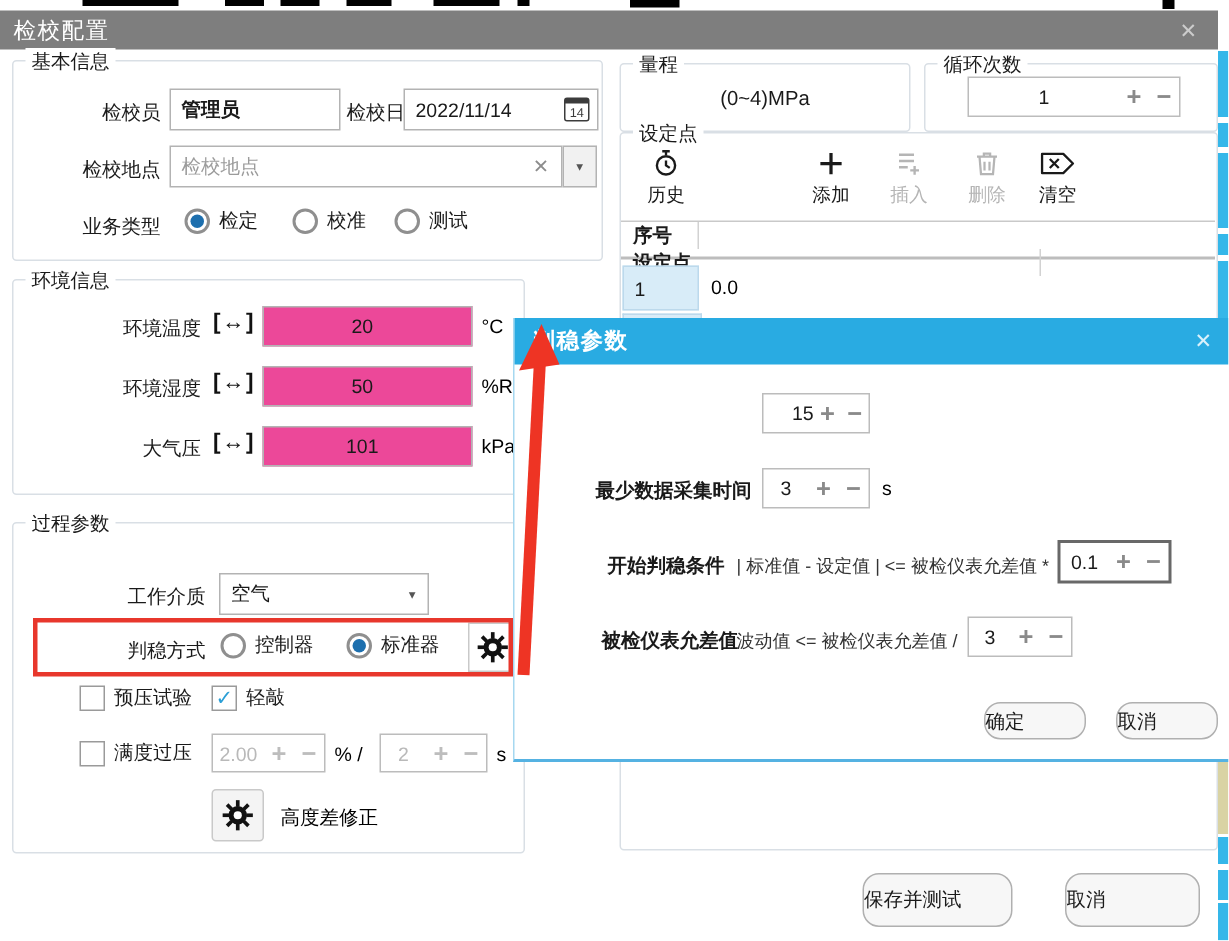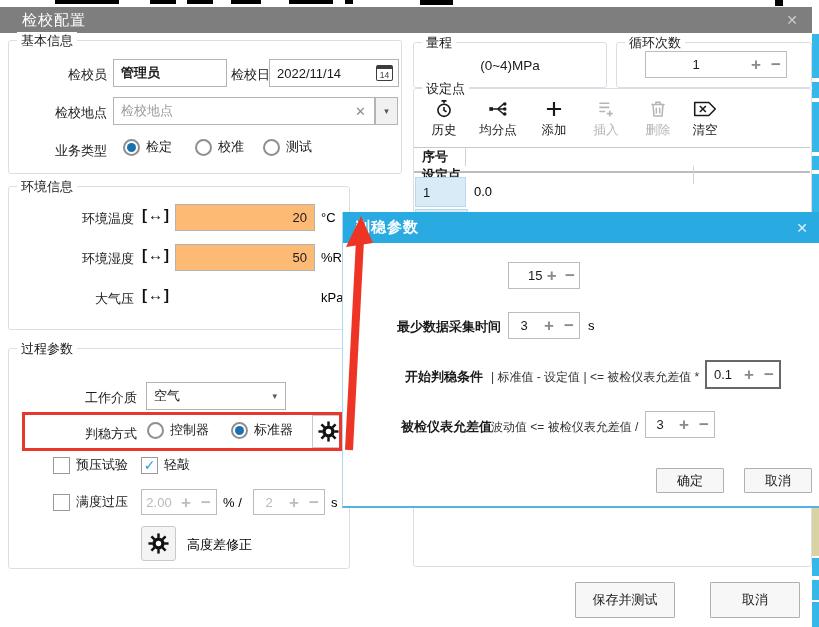--- a/index.html
+++ b/index.html
@@ -3,51 +3,51 @@
 <meta charset="utf-8">
 <style>
   html,body{margin:0;padding:0;background:#fff;}
   #screen{position:relative;width:819px;height:627px;background:#fff;overflow:hidden;
           font-family:"Liberation Sans","DejaVu Sans",sans-serif;font-size:13px;color:#1a1a1a;}
   .abs{position:absolute;}
   .frag{position:absolute;top:0;height:4px;background:#000;}
   
   .titlebar{position:absolute;left:0;top:7px;width:812px;height:26px;background:#7e7e7e;
             display:flex;align-items:center;color:#fff;}
-  .titlebar .t{margin-left:22px;font-size:15px;letter-spacing:1px;}
+  .titlebar .t{margin-left:9px;font-size:15px;letter-spacing:1px;}
   .titlebar .x{position:absolute;right:14px;color:#cccccc;font-size:14px;cursor:default;}
   
   .group{position:absolute;border:1px solid #d9dfe5;border-radius:3px;background:#fff;}
   .legend{position:absolute;top:-9px;left:8px;background:#fff;padding:0 4px;font-size:13px;color:#1a1a1a;white-space:nowrap;}
   .lbl{position:absolute;white-space:nowrap;color:#000000;}
   .rlbl{position:absolute;text-align:right;white-space:nowrap;color:#1a1a1a;}
   .input{position:absolute;border:1px solid #b3b3b3;background:#fff;display:flex;align-items:center;box-sizing:border-box;}
   .input .pad{margin-left:7px;}
-  .yellow{background:#fdba74;justify-content:flex-end;}
+  .yellow{background:#ec4899;justify-content:center;}
   .yellow .val{margin-right:7px;}
   .ph{color:#9b9b9b;}
   .clearx{position:absolute;right:8px;color:#8c8c8c;font-weight:bold;font-size:13px;}
   .ddbtn{position:absolute;border:1px solid #b3b3b3;background:#f1f1f1;display:flex;align-items:center;justify-content:center;box-sizing:border-box;color:#555;font-size:9px;}
   .caret{color:#555;font-size:9px;position:absolute;right:8px;}
   
   .radio{width:17px;height:17px;border:2px solid #8f8f8f;border-radius:50%;background:#fff;box-sizing:border-box;position:relative;flex:none;}
   .radio.sel::after{content:"";position:absolute;left:2px;top:2px;right:2px;bottom:2px;border-radius:50%;background:#1d6fae;}
   .opt{position:absolute;display:flex;align-items:center;gap:6px;}
   .cb{width:17px;height:17px;border:1px solid #9a9a9a;background:#fff;box-sizing:border-box;display:flex;align-items:center;justify-content:center;flex:none;}
   .cb .ck{color:#2b9fd6;font-weight:bold;font-size:14px;line-height:1;}
   
   .stepper{position:absolute;border:1px solid #bcbcbc;background:#fff;display:flex;align-items:center;box-sizing:border-box;}
   .stepper .v{flex:1;text-align:center;}
   .stepper .pm{width:20px;text-align:center;color:#8a8a8a;font-weight:bold;font-size:17px;line-height:1;}
   .stepper.dis{color:#b9b9b9;}
   .stepper.dis .pm{color:#bdbdbd;}
   .stepper.focus{border:2px solid #686868;}
   
-  .btn{position:absolute;border:1px solid #b0b0b0;border-radius:1px;background:#f7f7f7;
-       display:flex;align-items:center;justify-content:center;box-sizing:border-box;color:#1a1a1a;}
+  .btn{position:absolute;border:1px solid #b0b0b0;border-radius:11px;background:#f7f7f7;
+       display:flex;align-items:center;box-sizing:border-box;color:#1a1a1a;}
   .gearbtn{position:absolute;border:1px solid #c9c9c9;background:#fff;display:flex;align-items:center;justify-content:center;box-sizing:border-box;}
   
   .tbi{position:absolute;display:flex;flex-direction:column;align-items:center;gap:3px;color:#1a1a1a;}
   .tbi.dis{color:#b5b5b5;}
   .tbi svg{display:block;}
   .tbi .cap{font-size:12.5px;white-space:nowrap;}
   
   .thead{position:absolute;border-top:1px solid #c9c9c9;border-bottom:2px solid #bdbdbd;display:flex;font-weight:600;box-sizing:border-box;background:#fff;flex-direction:column;}
   .thead .c{display:flex;align-items:center;box-sizing:border-box;border-right:1px solid #d2d2d2;height:100%;}
   .cell-idx{position:absolute;background:#d8ecf8;border:1px solid #bcd9ec;box-sizing:border-box;display:flex;align-items:center;}
@@ -155,20 +155,23 @@
     <div class="input yellow" style="left:166px;top:57px;width:140px;height:27px;">
       <span class="val">50</span>
     </div>
     <span class="lbl" style="left:312px;top:63px;">%RH</span>
 
     <span class="rlbl" style="left:20px;top:103px;width:105px;">大气压</span>
     <div class="abs rangeicon" style="left:133px;top:99px;">
       <span>[</span>
         <span>↔</span>
         <span>]</span>
+    </div>
+    <div class="input yellow" style="left:166px;top:97px;width:140px;height:27px;">
+      <span class="val">101</span>
     </div>
     <span class="lbl" style="left:312px;top:103px;">kPa</span>
   </div>
 
   <div class="group" style="left:8px;top:348px;width:340px;height:219px;">
     <span class="legend">过程参数</span>
 
     <span class="rlbl" style="left:60px;top:40px;width:68px;">工作介质</span>
     <div class="input" style="left:137px;top:33px;width:140px;height:28px;">
       <span class="pad">空气</span>
@@ -272,32 +275,20 @@
     <span class="legend">设定点</span>
 
     <div class="tbi" style="left:9px;top:10px;width:42px;">
       <svg width="20" height="20" viewBox="0 0 24 24" fill="none" stroke="currentColor" stroke-width="1.9">
         <circle cx="12" cy="13.5" r="7.3"></circle>
           <path d="M12 9.5v4l3 2"></path>
           <path d="M9 2.2h6M12 2.2v3"></path>
       </svg>
       <span class="cap">历史</span>
     </div>
-    <div class="tbi" style="left:55px;top:10px;width:58px;">
-      <svg width="21" height="20" viewBox="0 0 24 24">
-        <g stroke="currentColor" stroke-width="1.8" fill="none">
-          <path d="M5 12h6M11 12l7-6M11 12l7 6M11 12h7"></path>
-        </g>
-        <rect x="1" y="9.8" width="4.4" height="4.4" fill="currentColor"></rect>
-        <circle cx="19.5" cy="6" r="2.2" fill="currentColor"></circle>
-        <circle cx="19.5" cy="12" r="2.2" fill="currentColor"></circle>
-        <circle cx="19.5" cy="18" r="2.2" fill="currentColor"></circle>
-      </svg>
-      <span class="cap">均分点</span>
-    </div>
     <div class="tbi" style="left:119px;top:10px;width:42px;">
       <svg width="20" height="20" viewBox="0 0 24 24" fill="none" stroke="currentColor" stroke-width="2.6">
         <path d="M12 3.5v17M3.5 12h17"></path>
       </svg>
       <span class="cap">添加</span>
     </div>
     <div class="tbi dis" style="left:170px;top:10px;width:44px;">
       <svg width="20" height="20" viewBox="0 0 24 24" fill="none" stroke="currentColor" stroke-width="1.9">
         <path d="M4 5h12M4 10h12M4 15h7M16.5 14v7M13 17.5h7"></path>
       </svg>

